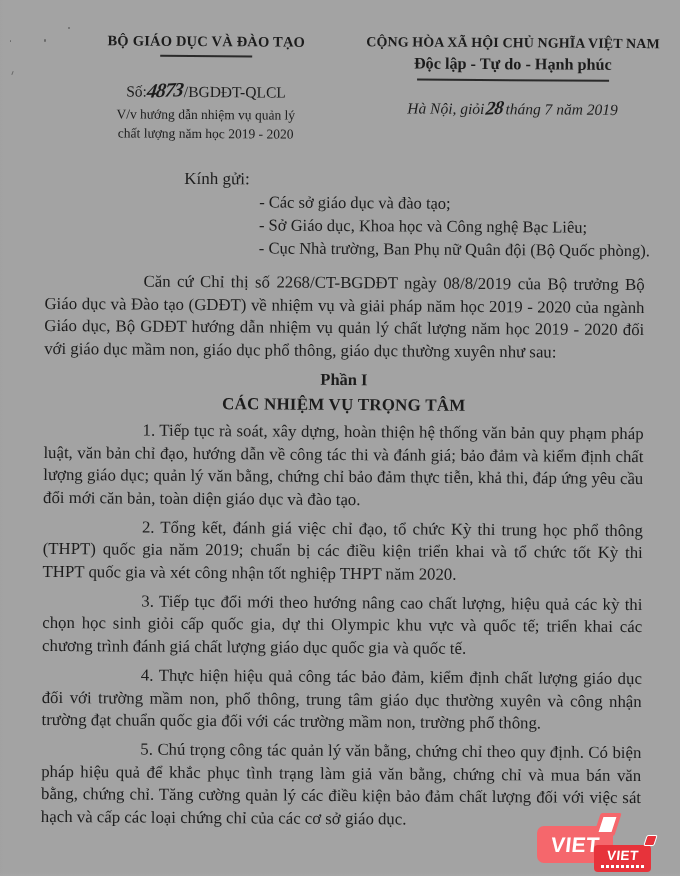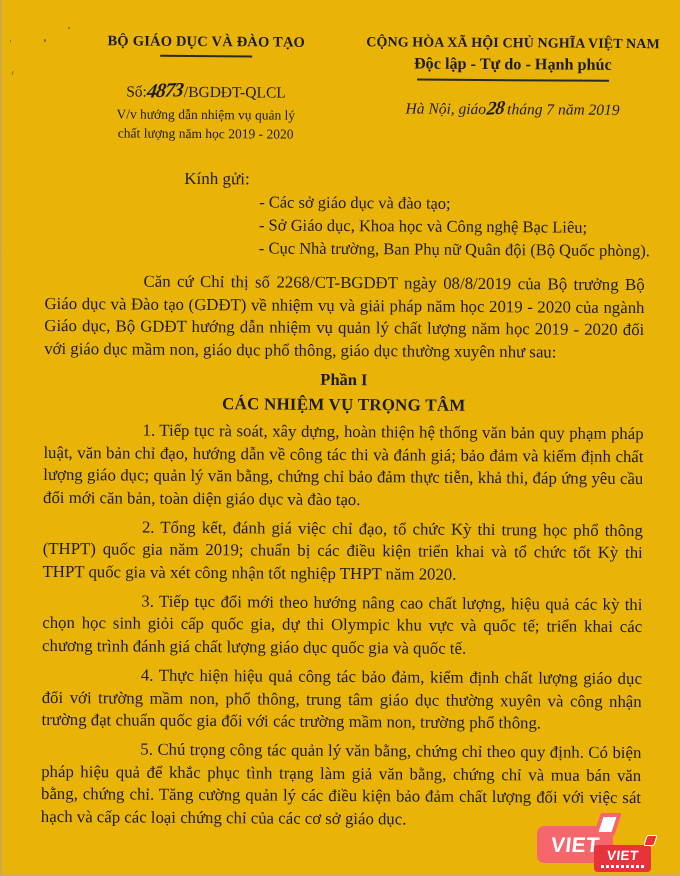--- a/index.html
+++ b/index.html
@@ -1,19 +1,19 @@
 <!DOCTYPE html>
 <html lang="vi"><head>
 <meta charset="utf-8">
 <style>
   html,body{margin:0;padding:0;background:#888;}
   .page{
     position:relative;
     width:680px;height:876px;
-    background:#eab308;
+    background:#a3a3a3;
     overflow:hidden;
     font-family:"Liberation Serif","DejaVu Serif",serif;
     color:#1c1c1c;
   }
   
   .edge-left{position:absolute;left:0;top:0;bottom:0;width:3px;
     background:linear-gradient(to right,rgba(160,160,160,.55),rgba(160,160,160,0));}
   .edge-bottom{position:absolute;left:0;right:0;bottom:0;height:4px;
     background:linear-gradient(to top,rgba(170,170,170,.5),rgba(170,170,170,0));}
   .speck{position:absolute;background:#555;border-radius:1px;opacity:.75;}
@@ -106,21 +106,21 @@
         <div class="subject">
           <div>V/v hướng dẫn nhiệm vụ quản lý</div>
           <div>chất lượng năm học 2019 - 2020</div>
         </div>
       </div>
       <div class="hdr-right">
         <div class="nat-title">CỘNG HÒA XÃ HỘI CHỦ NGHĨA VIỆT NAM</div>
         <div class="nat-motto">Độc lập - Tự do - Hạnh phúc</div>
         <div class="rule-motto"></div>
         <div class="date-line">
-          <span>Hà Nội, giáo</span><span class="hand hand-day">28</span><span>tháng 7 năm 2019</span>
+          <span>Hà Nội, giỏi</span><span class="hand hand-day">28</span><span>tháng 7 năm 2019</span>
         </div>
       </div>
     </div>
 
     <div class="salutation">Kính gửi:</div>
 
     <div class="recipients">
       <div>- Các sở giáo dục và đào tạo;</div>
       <div>- Sở Giáo dục, Khoa học và Công nghệ Bạc Liêu;</div>
       <div>- Cục Nhà trường, Ban Phụ nữ Quân đội (Bộ Quốc phòng).</div>

